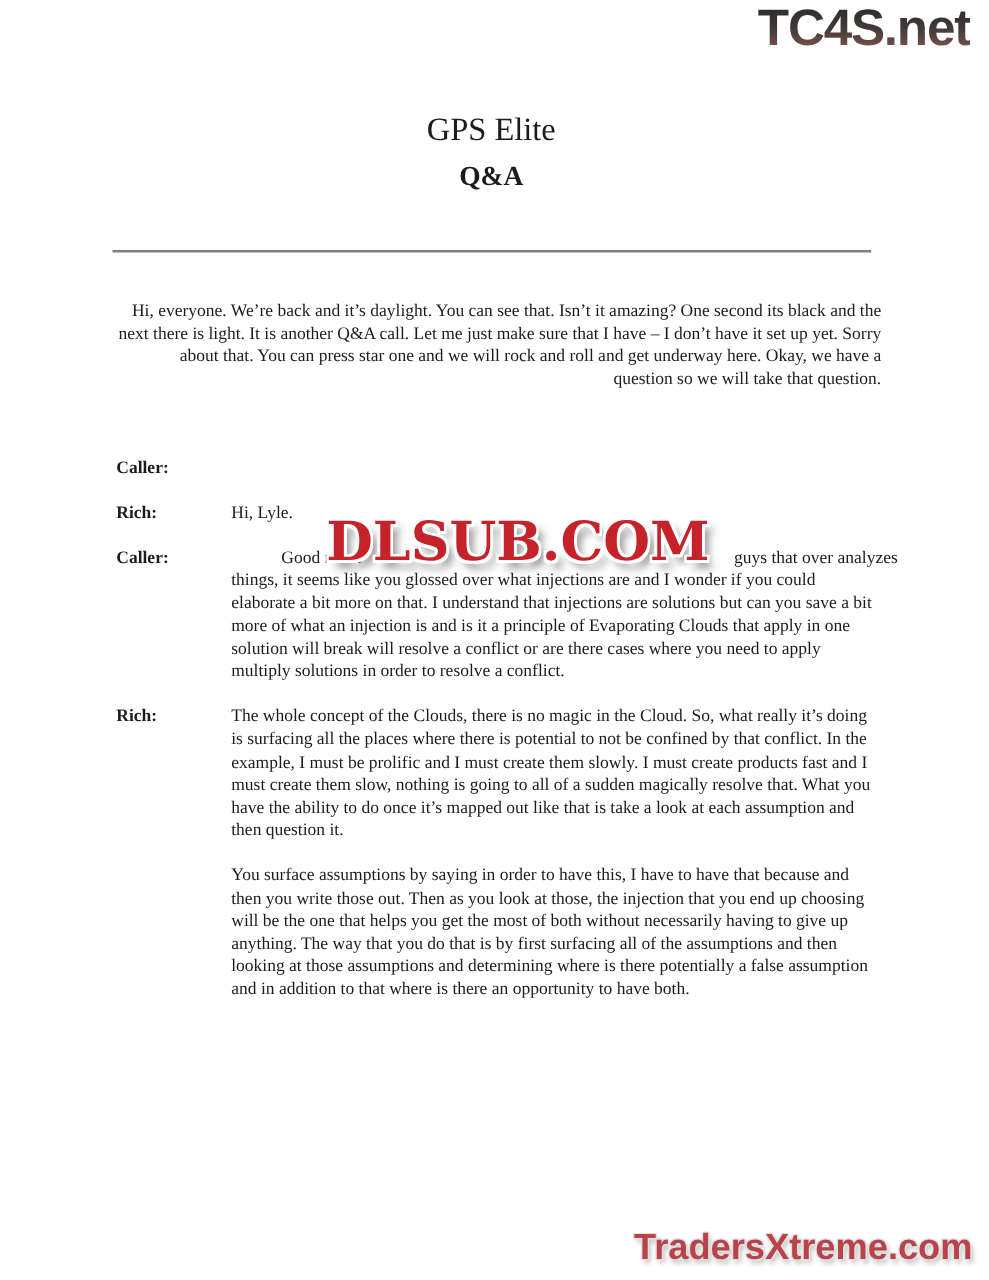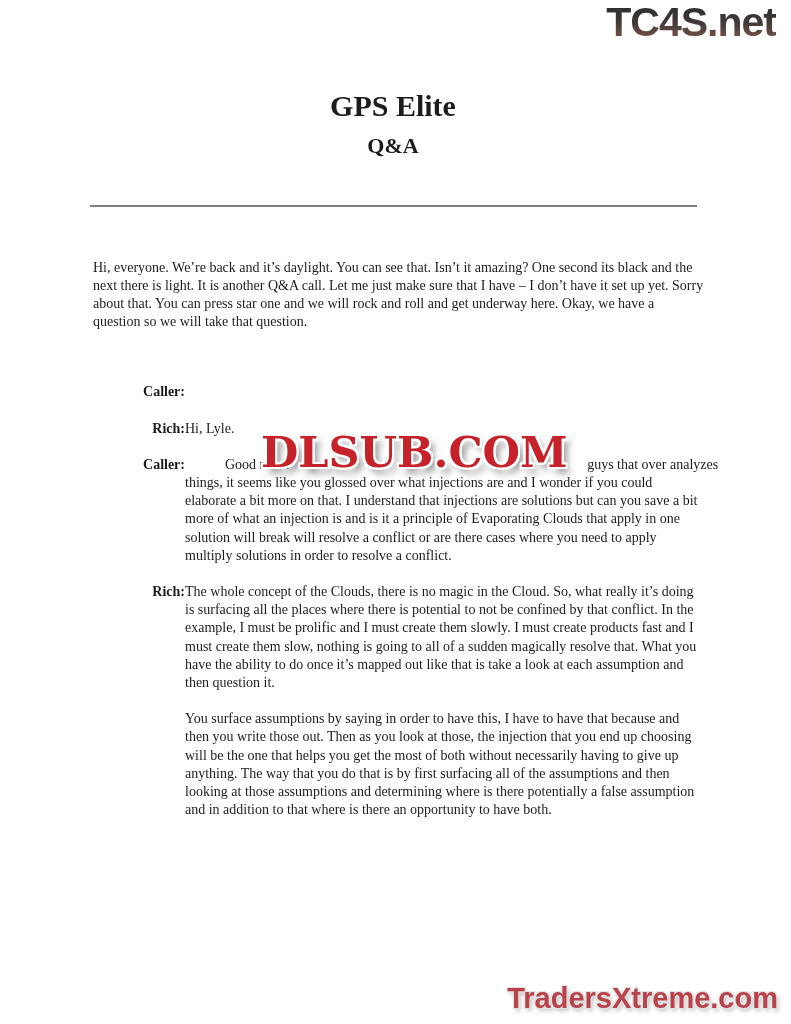--- a/index.html
+++ b/index.html
@@ -34,22 +34,22 @@
       background-clip: text;
       color: transparent;
       -webkit-text-fill-color: transparent;
     }
   }
 
   
   .title-block { margin-top: 88px; text-align: center; }
   .doc-title {
     margin: 0;
-    font-size: 30px;
-    font-weight: bold;
+    font-size: 26px;
+    font-weight: normal;
     line-height: 1.2;
   }
   .doc-subtitle {
     margin: 8px 0 0 0;
     font-size: 22px;
     font-weight: bold;
     line-height: 1.3;
   }
   .doc-date {
     margin-top: 12px;
@@ -60,35 +60,35 @@
   
   .divider {
     margin: 44px 89px 0 90px;
     border: none;
     border-top: 2px solid #808080;
     height: 0;
   }
 
   
   .intro {
-    margin: 52px 0 0 93px;
+    margin: 39px 0 0 93px;
     width: 612px;
     font-size: 14px;
     line-height: 18.2px;
+    text-align: right;
   }
 
   .dialogue { margin: 52px 0 0 93px; }
   .row { display: flex; margin-bottom: 18px; }
   .speaker {
     flex: 0 0 92px;
     width: 92px;
     font-weight: bold;
     font-size: 14px;
     line-height: 18.2px;
-    text-align: right;
   }
   .speech {
     flex: 0 1 515px;
     max-width: 515px;
     font-size: 14px;
     line-height: 18.2px;
     position: relative;
   }
   .speech p { margin: 0 0 18px 0; }
   .speech p:last-child { margin-bottom: 12px; }

